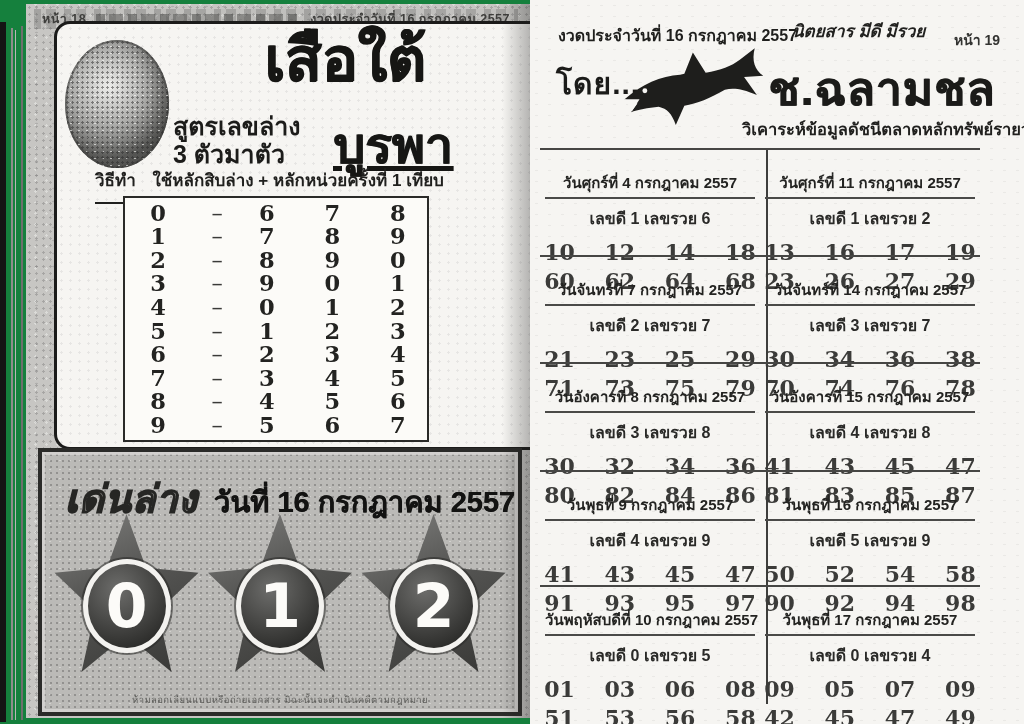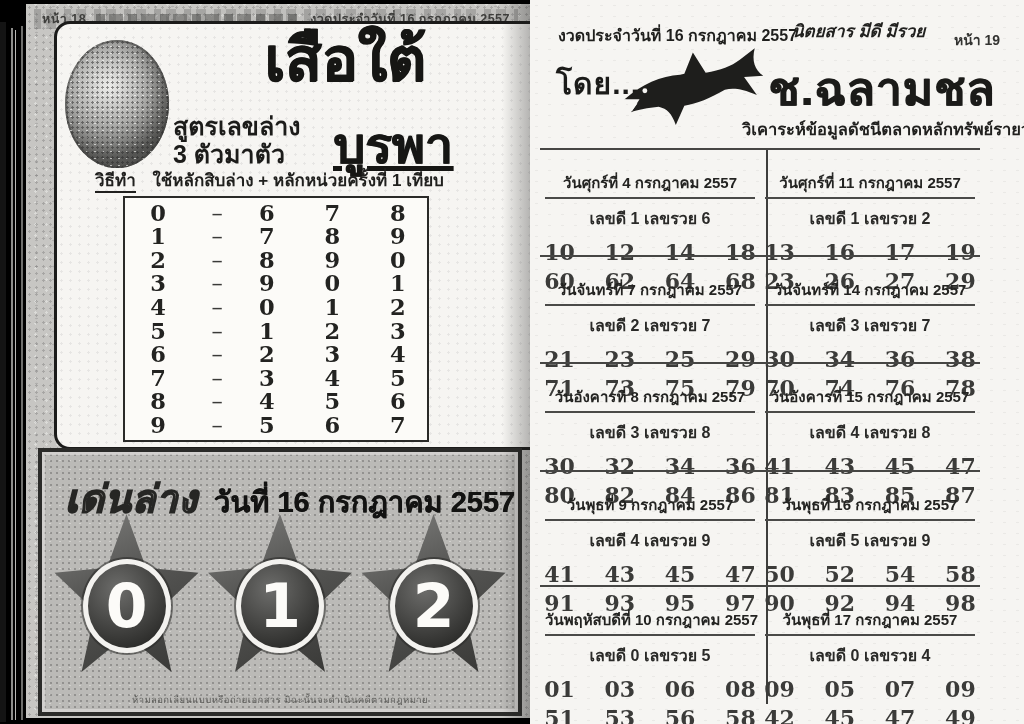--- a/index.html
+++ b/index.html
@@ -1,18 +1,18 @@
 <!DOCTYPE html>
 <html><head>
 <meta charset="utf-8">
 <style>
   * { margin:0; padding:0; box-sizing:border-box; }
   html,body { width:1024px; height:724px; overflow:hidden; }
   body { font-family:"Liberation Sans","DejaVu Sans",sans-serif; background:#f0efec; }
-  .canvas { position:relative; width:1024px; height:724px; background:#000000; overflow:hidden; }
+  .canvas { position:relative; width:1024px; height:724px; background:#15803d; overflow:hidden; }
 
   
   .lp { position:absolute; left:26px; top:4px; width:504px; height:714px;
         background-color:#c7c6c3;
         background-image:
           radial-gradient(rgba(90,90,90,.30) 1px, transparent 1.2px),
           radial-gradient(rgba(240,240,238,.5) 1px, transparent 1.2px),
           radial-gradient(rgba(70,70,70,.18) 1px, transparent 1.4px);
         background-size:7px 7px, 11px 11px, 17px 13px;
         background-position:0 0, 4px 6px, 2px 9px; }
@@ -52,21 +52,21 @@
   .lp-title { position:absolute; left:118px; top:-2px; width:340px; text-align:center;
         font-family:"DejaVu Serif","Liberation Serif",serif;
         font-size:60px; font-weight:900; color:#161614; line-height:1.25; white-space:nowrap;
         text-shadow:1px 0 #161614, 0 1px #161614; }
   .lp-sub { position:absolute; left:116px; top:88px; font-size:25px; font-weight:800;
         color:#1c1c1a; line-height:1.12; white-space:nowrap; }
   .lp-region { position:absolute; left:276px; top:82px; font-size:50px; font-weight:900;
         color:#161614; white-space:nowrap; text-shadow:1px 0 #161614;text-decoration:underline; }
   .lp-method { position:absolute; left:38px; top:142px; font-size:17px; font-weight:700;
         color:#20201e; white-space:nowrap; }
-  .lp-method .mlabel { border-bottom:2px solid #20201e; padding-bottom:1px; margin-right:12px; }
+  .lp-method .mlabel { border-bottom:2px solid #20201e; padding-bottom:12px; margin-right:12px; }
 
   .ftable { position:absolute; left:66px; top:172px; width:306px; height:246px;
         border:2.5px solid #2a2a28; background:#fcfbf8; display:flex; flex-direction:column;
         justify-content:space-around; padding:3px 0; }
   .fr { display:flex; align-items:center; font-family:"DejaVu Serif","Liberation Serif",serif;
         font-size:22.5px; font-weight:700; color:#232321; line-height:1; }
   .fk { width:66px; text-align:center; }
   .fd { width:52px; text-align:center; font-weight:400; color:#3a3a38; }
   .fv { flex:1; padding-left:16px; word-spacing:40px; letter-spacing:1px; }
 

